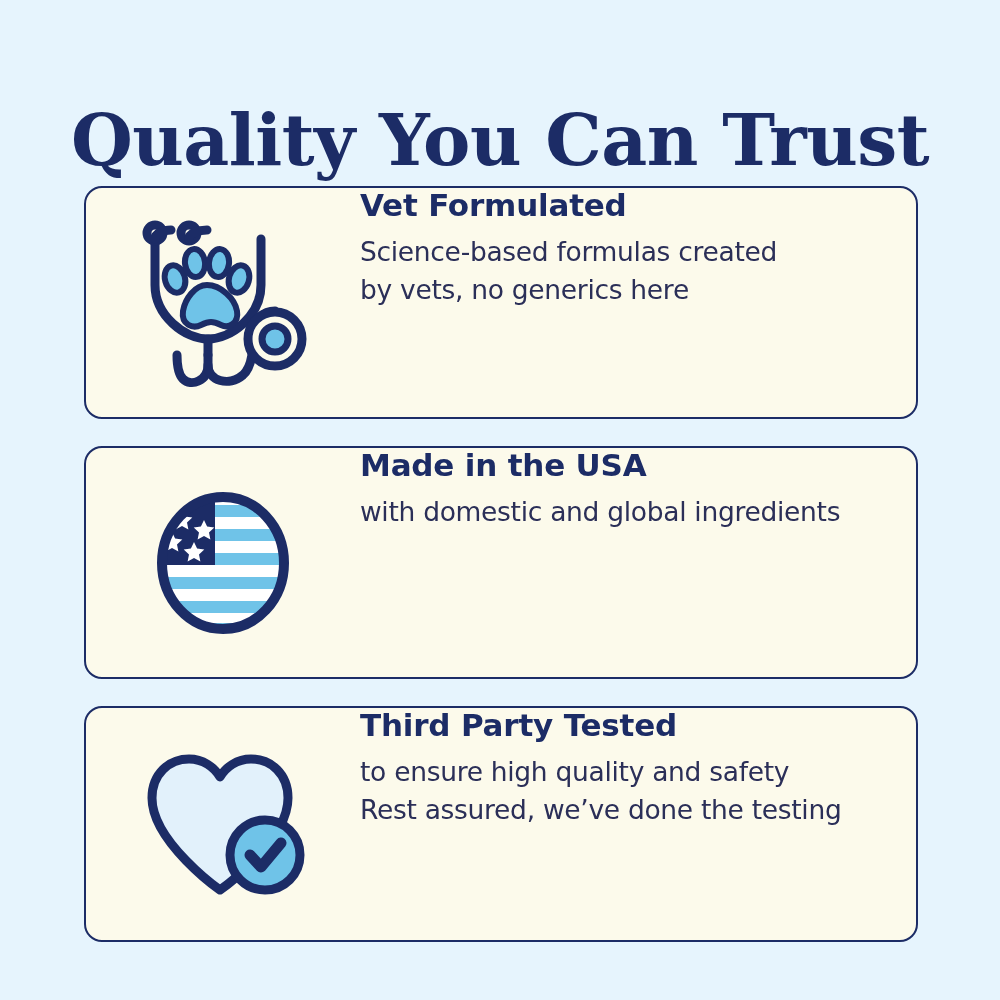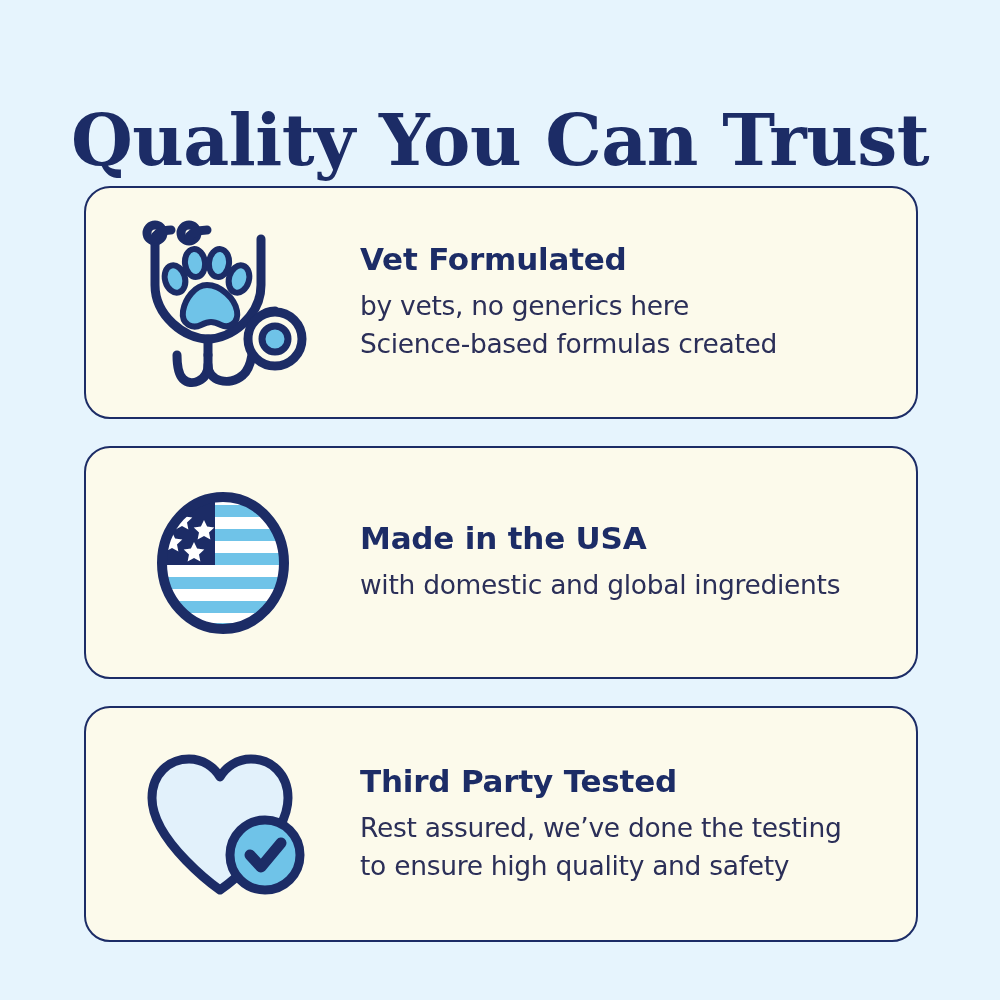--- a/index.html
+++ b/index.html
@@ -37,23 +37,22 @@
     position: absolute;
     left: 84px;
     top: 186px;
     width: 834px;
   }
   .card {
     box-sizing: border-box;
     width: 834px;
     background: #fcfaeb;
     border: 2.5px solid #1c2c66;
-    border-radius: 26px;
+    border-radius: 18px;
     display: flex;
-    align-items: center;
     margin-bottom: 27px;
     overflow: hidden;
   }
   .card-1 { height: 233px; }
   .card-2 { height: 233px; margin-top: 12px; }
   .card-3 { height: 236px; margin-bottom: 4px; }
 
   .icon-cell {
     width: 274px;
     min-width: 274px;
@@ -124,22 +123,22 @@
 
           <g>
             <circle cx="142" cy="124" r="27" fill="#fcfaeb" stroke="#1c2c66" stroke-width="9"></circle>
             <circle cx="142" cy="124" r="13" fill="#6fc3e8" stroke="#1c2c66" stroke-width="7"></circle>
           </g>
         </svg>
       </div>
       <div class="text-cell">
         <div class="card-heading">Vet Formulated</div>
         <div class="card-body">
+          <span class="line">Science-based formulas created</span>
           <span class="line">by vets, no generics here</span>
-          <span class="line">Science-based formulas created</span>
         </div>
       </div>
     </div>
 
     <div class="card card-2">
       <div class="icon-cell">
         <svg width="150" height="158" viewBox="0 0 150 158" aria-hidden="true">
           <defs>
             <clipPath id="flagClip">
               <ellipse cx="75" cy="79" rx="61" ry="66"></ellipse>
@@ -186,20 +185,20 @@
                    C88 19 99 11 113 11
                    C133 11 150 26 150 50
                    C150 94 82 142 82 142 Z" fill="#e2f1fb" stroke="#1c2c66" stroke-width="9" stroke-linejoin="round"></path>
           <circle cx="127" cy="107" r="35" fill="#6fc3e8" stroke="#1c2c66" stroke-width="9"></circle>
           <path d="M112 107 l11 12 20 -24" fill="none" stroke="#1c2c66" stroke-width="11" stroke-linecap="round" stroke-linejoin="round"></path>
         </svg>
       </div>
       <div class="text-cell">
         <div class="card-heading">Third Party Tested</div>
         <div class="card-body">
+          <span class="line">to ensure high quality and safety</span>
           <span class="line">Rest assured, we’ve done the testing</span>
-          <span class="line">to ensure high quality and safety</span>
         </div>
       </div>
     </div>
 
   </div>
 </div>
 
 </body></html>

